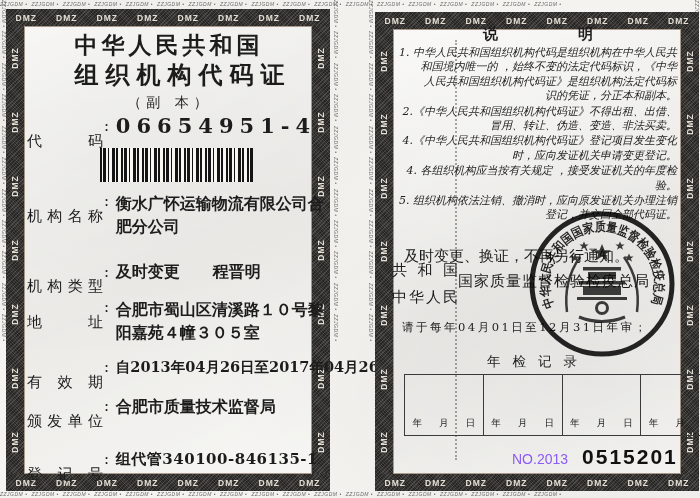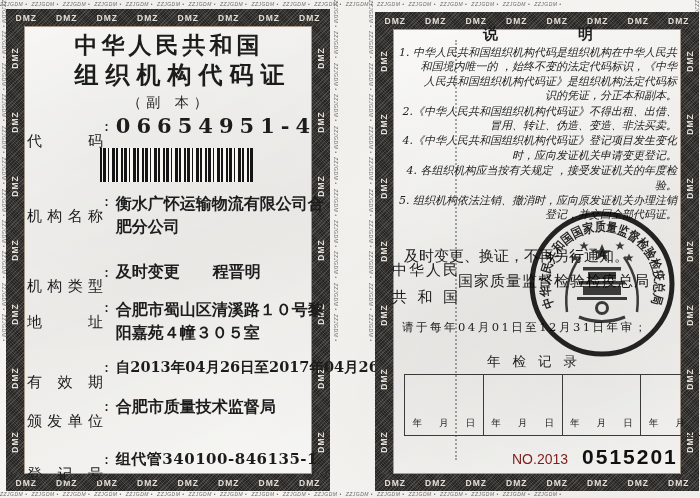--- a/index.html
+++ b/index.html
@@ -87,21 +87,21 @@
   .reminder{ position:absolute; left:402px; top:320px; font-size:11.5px; letter-spacing:2.5px; }
   .annual-title{ left:396px; top:353px; width:284px; font-size:13.5px; letter-spacing:12px; }
   .annual-table{ position:absolute; left:404px; top:374px; width:316px; height:62px;
     border:1px solid #3a3a3a; display:flex; }
   .annual-cell{ flex:1; border-right:1px solid #3a3a3a; display:flex;
     align-items:flex-end; justify-content:center; padding-bottom:5px; }
   .annual-cell:last-child{ border-right:none; }
   .annual-cell span{ font-size:9.5px; letter-spacing:7px; margin-right:-7px; }
   .serial{ position:absolute; left:512px; top:445px; display:flex; align-items:baseline; gap:14px;
     font-family:"Liberation Sans",sans-serif; }
-  .serial-prefix{ font-size:14px; color:#7f1d1d; }
+  .serial-prefix{ font-size:14px; color:#8b5cf6; }
   .serial-number{ font-size:21px; font-weight:bold; letter-spacing:2px; color:#111; }
 
   .crease{ position:absolute; left:455px; top:40px; height:420px; width:0;
     border-left:2px dotted rgba(35,35,35,0.38); }
 
   
   .seal{ position:absolute; left:527px; top:209px; width:150px; height:150px;
     mix-blend-mode:multiply; opacity:0.93; }
 </style>
 </head>
@@ -251,22 +251,22 @@
         <div class="note">1. 中华人民共和国组织机构代码是组织机构在中华人民共和国境内唯一的 ，始终不变的法定代码标识，《中华人民共和国组织机构代码证》是组织机构法定代码标识的凭证，分正本和副本。</div>
         <div class="note">2.《中华人民共和国组织机构代码证》不得出租、出借、冒用、转让、伪造、变造、非法买卖。</div>
         <div class="note">4.《中华人民共和国组织机构代码证》登记项目发生变化时，应向发证机关申请变更登记。</div>
         <div class="note">4. 各组织机构应当按有关规定 ，接受发证机关的年度检验。</div>
         <div class="note">5. 组织机构依法注销、撤消时，应向原发证机关办理注销登记，并交回全部代码证。</div>
       </div>
 
     <div class="note-tail">及时变更、换证，不再另行通知。</div>
 
     <div class="issuer-cn">
+      <div>共和国</div>
       <div>中华人民</div>
-      <div>共和国</div>
     </div>
     <div class="issuer-agency">国家质量监督检验检疫总局</div>
 
     <div class="reminder">
       <span>请于每年04月01日至12月31日</span><span>年审；</span>
     </div>
 
     <div class="t-center annual-title">年检记录</div>
 
     <div class="annual-table">

